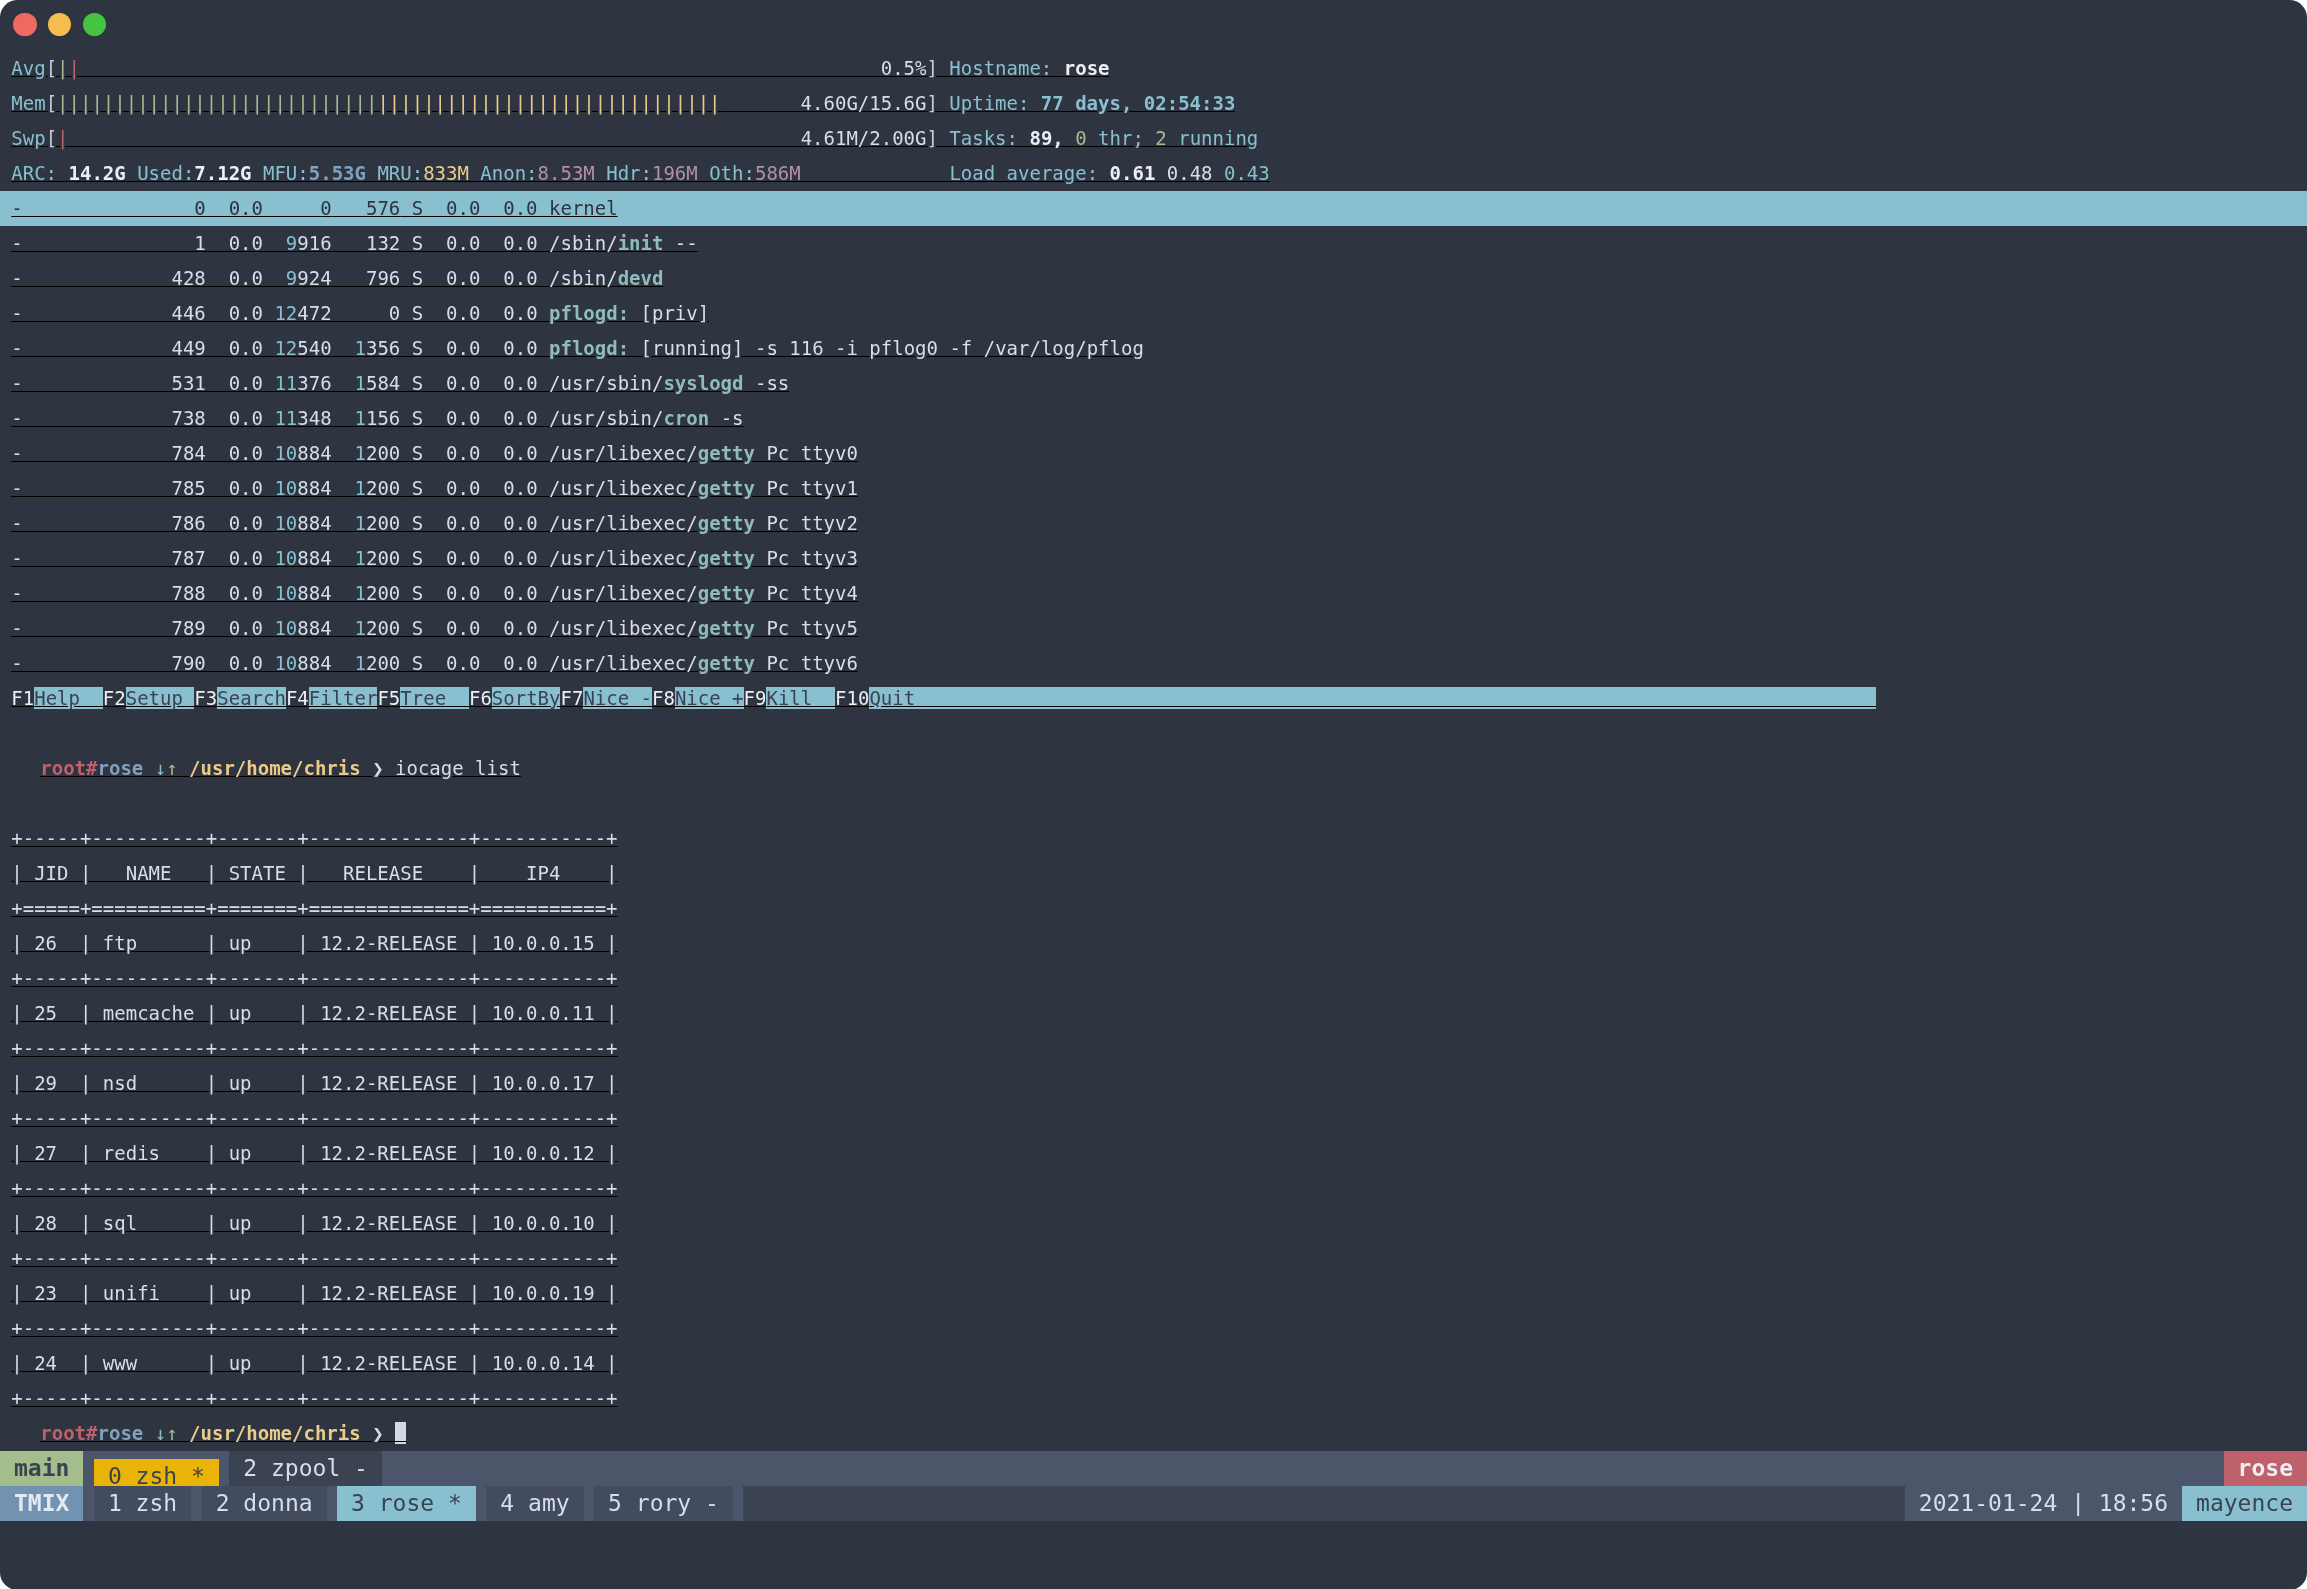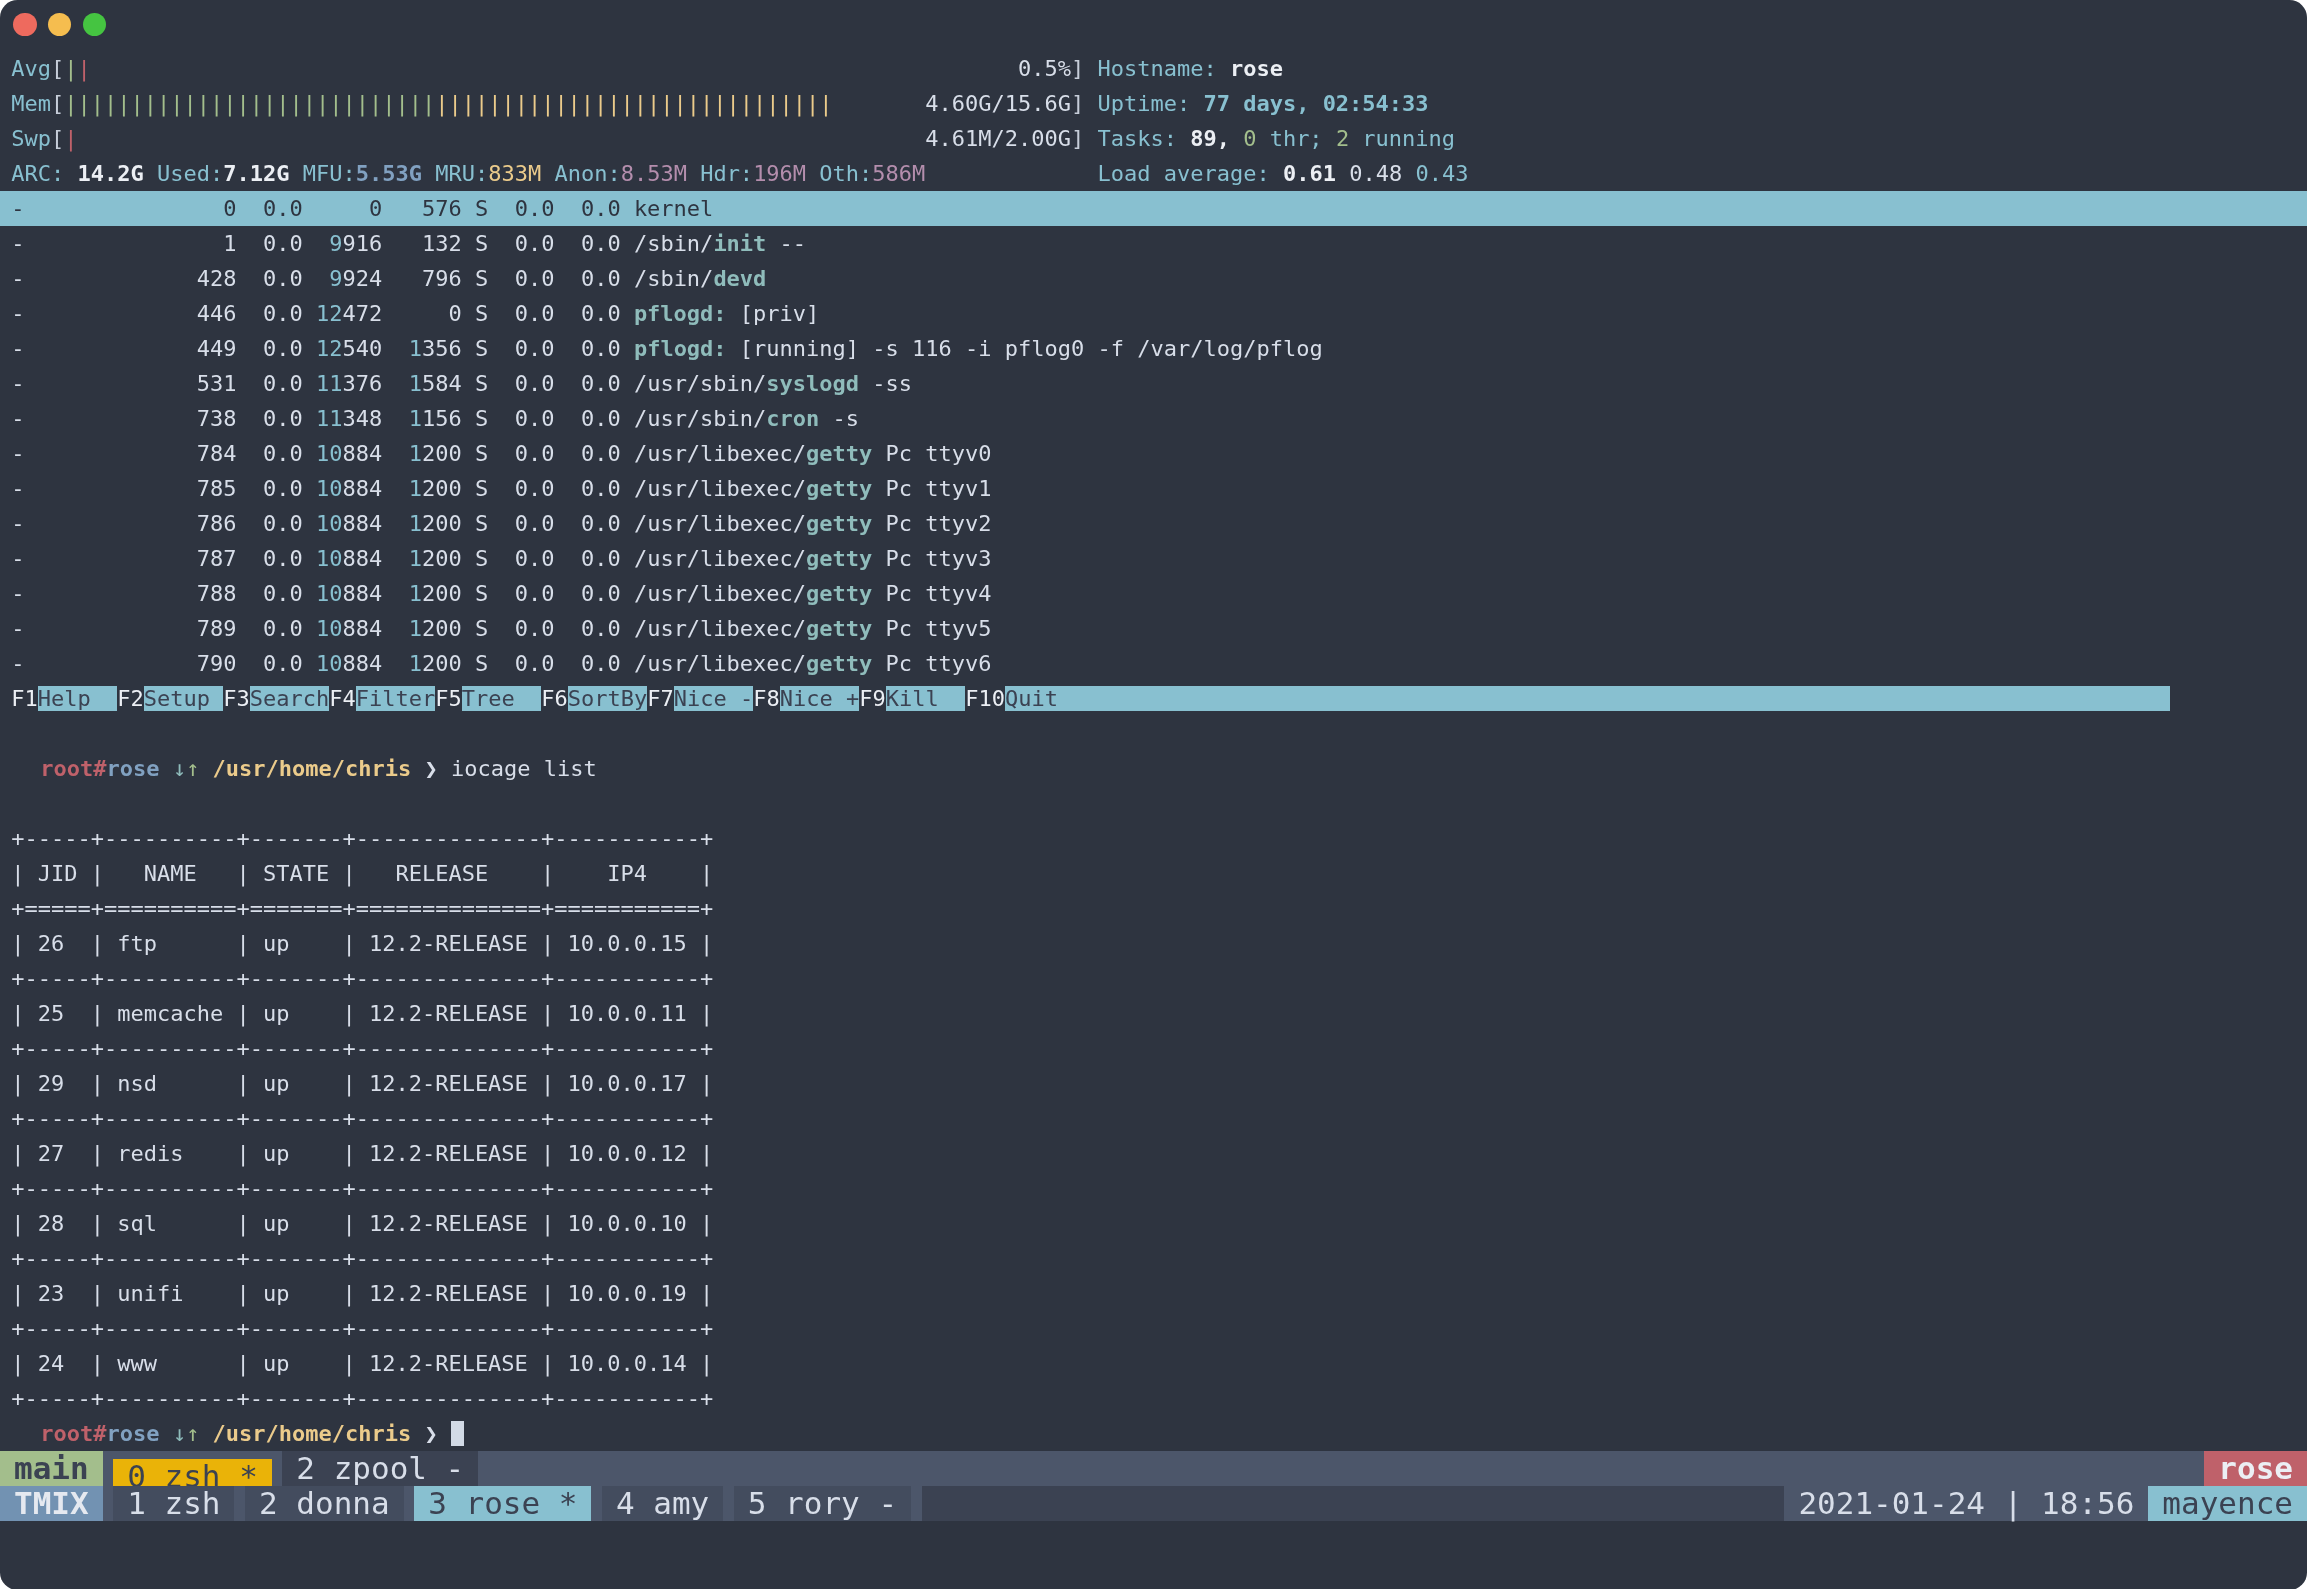--- a/index.html
+++ b/index.html
@@ -2,42 +2,42 @@
 <html style="font-size:14px"><head>
 <meta charset="utf-8">
 <style>
   html,body{margin:0;padding:0;background:#ffffff;}
   .window{position:relative;width:2307px;height:1590px;background:#2e3440;border-radius:17.5px;
           overflow:hidden;font-family:"DejaVu Sans Mono",monospace;}
   .titlebar{height:49px;display:flex;align-items:center;padding-left:13px;gap:11.3px;}
   .dot{width:23.6px;height:23.6px;border-radius:50%;}
   .dot-red{background:#ee6a5e;} .dot-yellow{background:#f5bd4f;} .dot-green{background:#45c441;}
 
-  .screen{font-size:22px;padding-top:1.7px;}
+  .screen{font-size:19px;padding-top:1.7px;text-decoration:underline;}
   .tl{height:35px;line-height:35px;white-space:pre;padding-left:11.3px;color:#d8dee9;}
 
   .fg{color:#d8dee9;} .dim{color:#c6cdd9;}
   .whiteb{color:#eceff4;font-weight:bold;}
   .cyan{color:#88c0d0;} .cyanb{color:#88c0d0;font-weight:bold;}
   .teal{color:#8fbcbb;} .cmdb{color:#8fbcbb;font-weight:bold;}
   .green{color:#a3be8c;} .yellow{color:#ebcb8b;} .yellowb{color:#ebcb8b;font-weight:bold;}
   .red{color:#bf616a;} .redb{color:#bf616a;font-weight:bold;margin-left:29px;}
   .blue{color:#81a1c1;font-weight:bold;} .purple{color:#b48ead;}
   .cursor{background:#d2dae6;color:transparent;}
 
   .bg-hdr{background:#a3be8c;}
   .bg-hdr span{color:#3b4252;}
   .bg-sel{background:#88c0d0;}
   .bg-sel span{color:#2e3440;}
   .fkey{color:#eceff4;}
   .flabel{background:#88c0d0;color:#3b4252;}
 
   .tmux{width:100%;}
   .trow{height:35px;line-height:35px;display:flex;align-items:stretch;
-        font-size:31px;white-space:pre;}
+        font-size:23px;white-space:pre;}
   .trow1{background:#4c566a;}
   .trow2{background:#3b4252;}
   .tblk{padding:0 14px;}
   .tgap{width:10.5px;}
   .trow2 .tgap{background:#4c566a;}
   .tfill{flex:1;}
   .s-green{background:#a3be8c;color:#3b4252;font-weight:bold;}
   .s-red{background:#eab308;color:#3b4252;margin-top:8px;}
   .s-dark1{background:#3b4252;color:#d8dee9;}
   .s-rose{background:#bf616a;color:#eceff4;font-weight:bold;}

